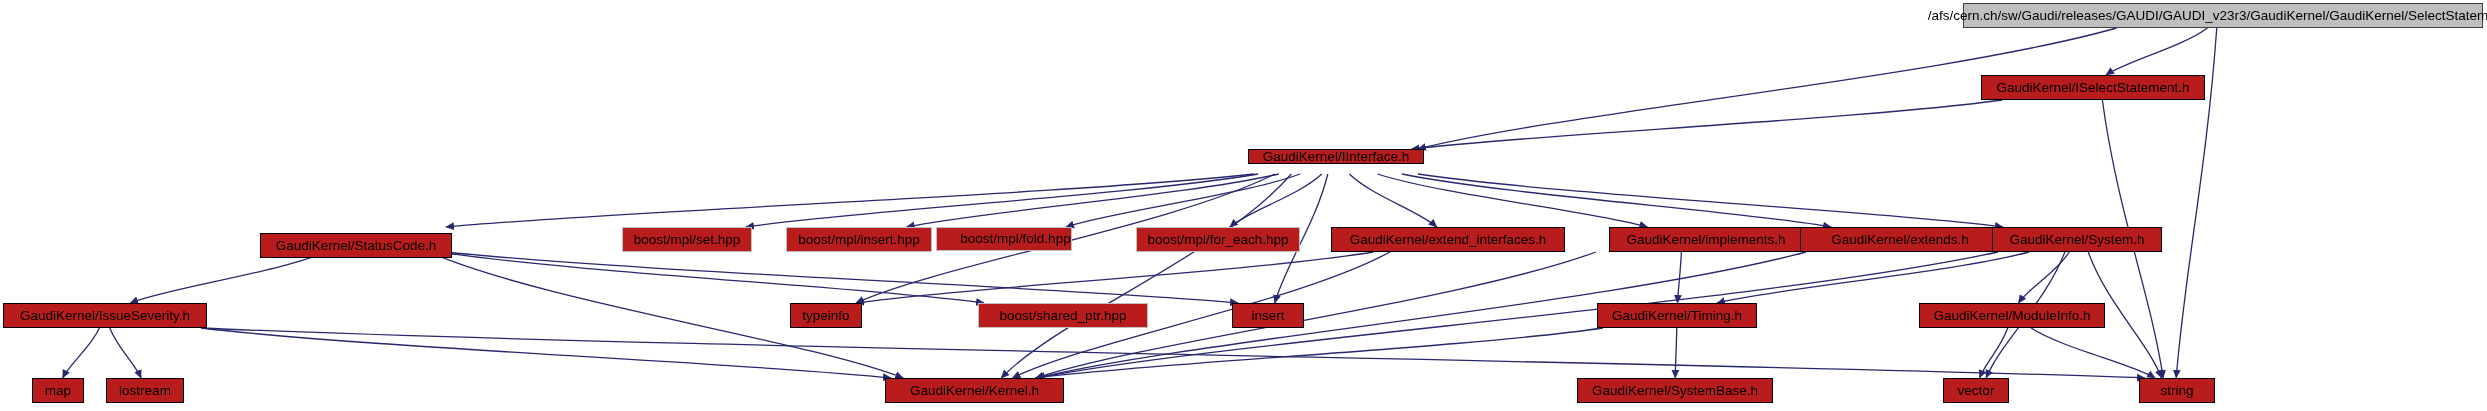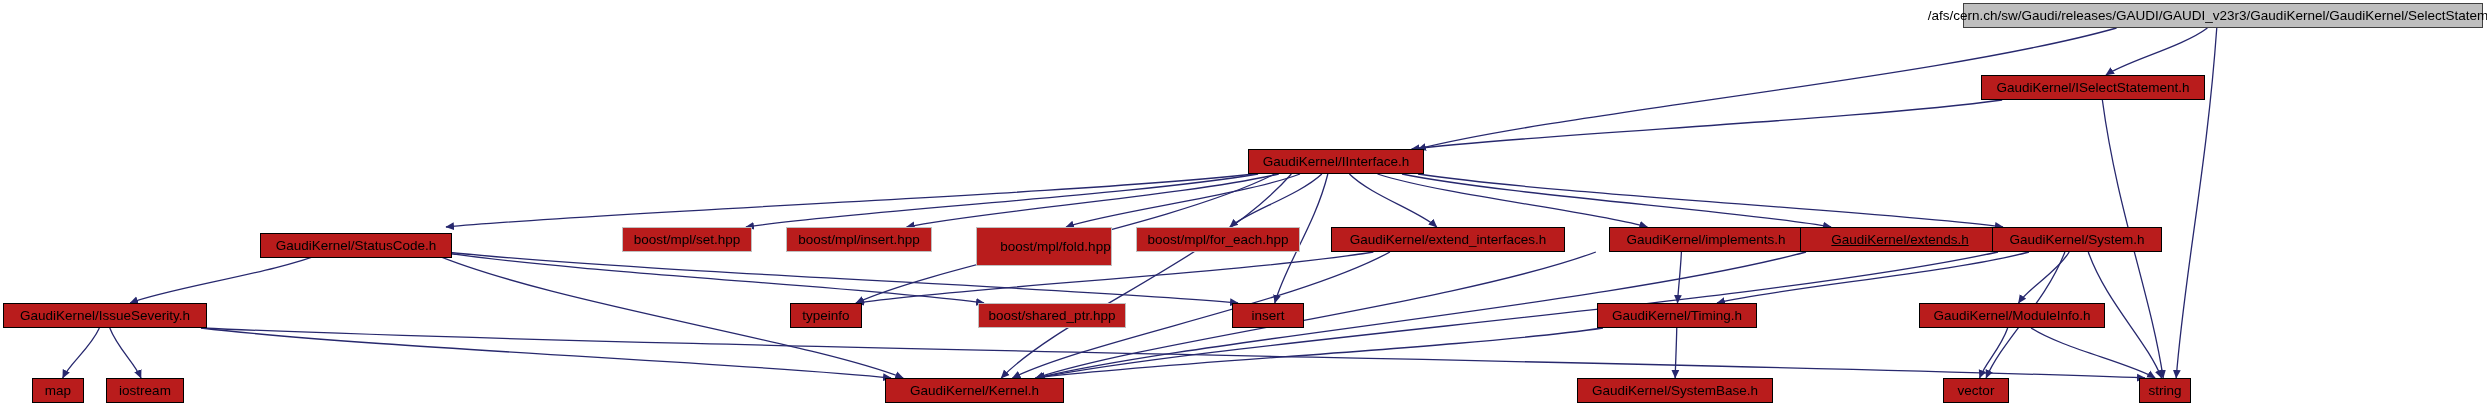--- a/index.html
+++ b/index.html
@@ -61,36 +61,36 @@
         <path d="M2088.28,252 C2106.2434000000003,302.4 2146.5694,340.2 2161.6,378" marker-end="url(#ah)"></path>
         <path d="M1676.76,328 C1676.3778,348 1675.5198,363 1675.2,378" marker-end="url(#ah)"></path>
         <path d="M1603,328 C1463.9134999999999,348 1151.6785,363 1035.3,378" marker-end="url(#ah)"></path>
         <path d="M2007.68,328 C2000.8004,348 1985.3564,363 1979.6,378" marker-end="url(#ah)"></path>
         <path d="M2031.08,328 C2061.4649,348 2129.6758999999997,363 2155.1,378" marker-end="url(#ah)"></path>
       </g>
   </svg>
   <div id="node-layer">
       <div class="node root" style="left: 1963px; top: 3px; width: 520px; height: 25px;">/afs/cern.ch/sw/Gaudi/releases/GAUDI/GAUDI_v23r3/GaudiKernel/GaudiKernel/SelectStatement.h</div>
       <div class="node thick" style="left: 1981px; top: 75px; width: 224px; height: 25px;">GaudiKernel/ISelectStatement.h</div>
-      <div class="node thick" style="left: 1248px; top: 149px; width: 176px; height: 25px;">GaudiKernel/IInterface.h</div>
+      <div class="node thick" style="left: 1248px; top: 149px; width: 176px; height: 15px;">GaudiKernel/IInterface.h</div>
       <div class="node thick" style="left: 260px; top: 227px; width: 192px; height: 25px; margin-top: 6px;">GaudiKernel/StatusCode.h</div>
       <div class="node ext" style="left: 622px; top: 227px; width: 130px; height: 25px;">boost/mpl/set.hpp</div>
       <div class="node ext" style="left: 786px; top: 227px; width: 146px; height: 25px;">boost/mpl/insert.hpp</div>
-      <div class="node ext" style="left: 976px; top: 227px; width: 136px; height: 39px; padding-left: 23px;">boost/mpl/fold.hpp</div>
+      <div class="node ext" style="left: 936px; top: 227px; width: 136px; height: 24px; padding-left: 23px;">boost/mpl/fold.hpp</div>
       <div class="node ext" style="left: 1136px; top: 227px; width: 164px; height: 25px;">boost/mpl/for_each.hpp</div>
       <div class="node thick" style="left: 1331px; top: 227px; width: 234px; height: 25px;">GaudiKernel/extend_interfaces.h</div>
       <div class="node thick" style="left: 1585px; top: 227px; width: 194px; height: 25px; margin-left: 24px;">GaudiKernel/implements.h</div>
-      <div class="node thick" style="left: 1800px; top: 227px; width: 200px; height: 25px; text-decoration: underline;">GaudiKernel/extends.h</div>
+      <div class="node thick" style="left: 1800px; top: 227px; width: 200px; height: 25px;">GaudiKernel/extends.h</div>
       <div class="node thick" style="left: 1992px; top: 227px; width: 170px; height: 25px;">GaudiKernel/System.h</div>
       <div class="node thick" style="left: 3px; top: 303px; width: 204px; height: 25px;">GaudiKernel/IssueSeverity.h</div>
-      <div class="node ext" style="left: 978px; top: 303px; width: 148px; height: 25px; text-align: center;">boost/shared_ptr.hpp</div>
+      <div class="node ext" style="left: 978px; top: 303px; width: 170px; height: 25px; text-align: center;">boost/shared_ptr.hpp</div>
       <div class="node thick" style="left: 1232px; top: 303px; width: 72px; height: 25px;">insert</div>
       <div class="node thick" style="left: 790px; top: 303px; width: 72px; height: 25px;">typeinfo</div>
       <div class="node thick" style="left: 1597px; top: 303px; width: 160px; height: 25px;">GaudiKernel/Timing.h</div>
       <div class="node thick" style="left: 1919px; top: 303px; width: 186px; height: 25px;">GaudiKernel/ModuleInfo.h</div>
       <div class="node thick" style="left: 32px; top: 378px; width: 52px; height: 25px;">map</div>
       <div class="node thick" style="left: 106px; top: 378px; width: 78px; height: 25px;">iostream</div>
       <div class="node thick" style="left: 885px; top: 378px; width: 179px; height: 25px;">GaudiKernel/Kernel.h</div>
       <div class="node thick" style="left: 1577px; top: 378px; width: 196px; height: 25px;">GaudiKernel/SystemBase.h</div>
       <div class="node thick" style="left: 1943px; top: 378px; width: 66px; height: 25px;">vector</div>
-      <div class="node thick" style="left: 2139px; top: 378px; width: 52px; height: 25px;">string</div>
+      <div class="node thick" style="left: 2139px; top: 378px; width: 76px; height: 25px;">string</div>
     </div>
 </div>
 
 </body></html>

